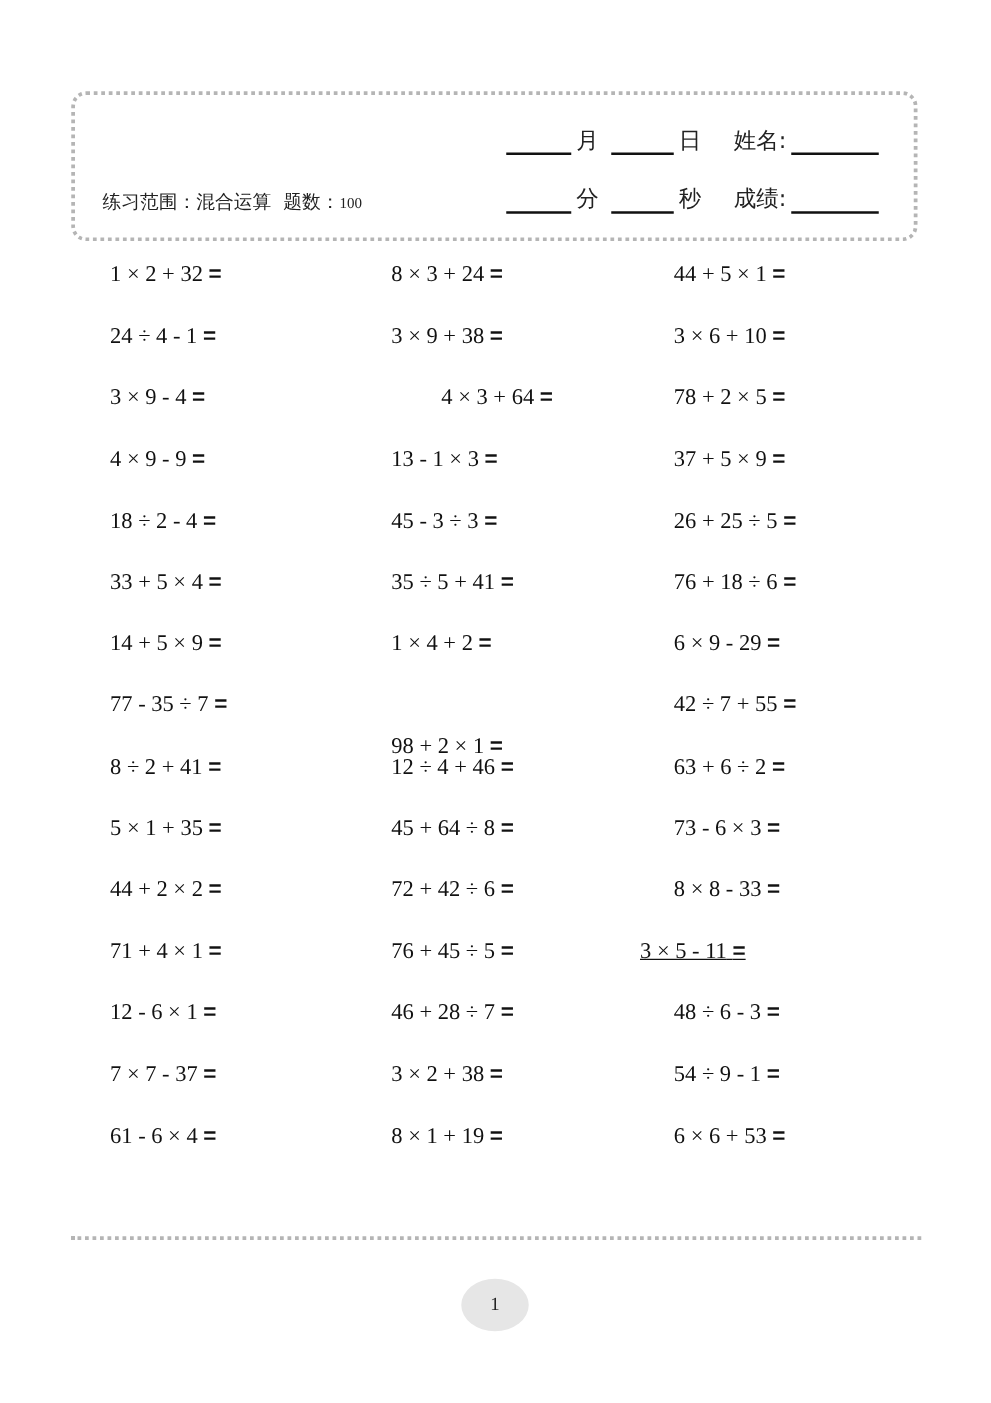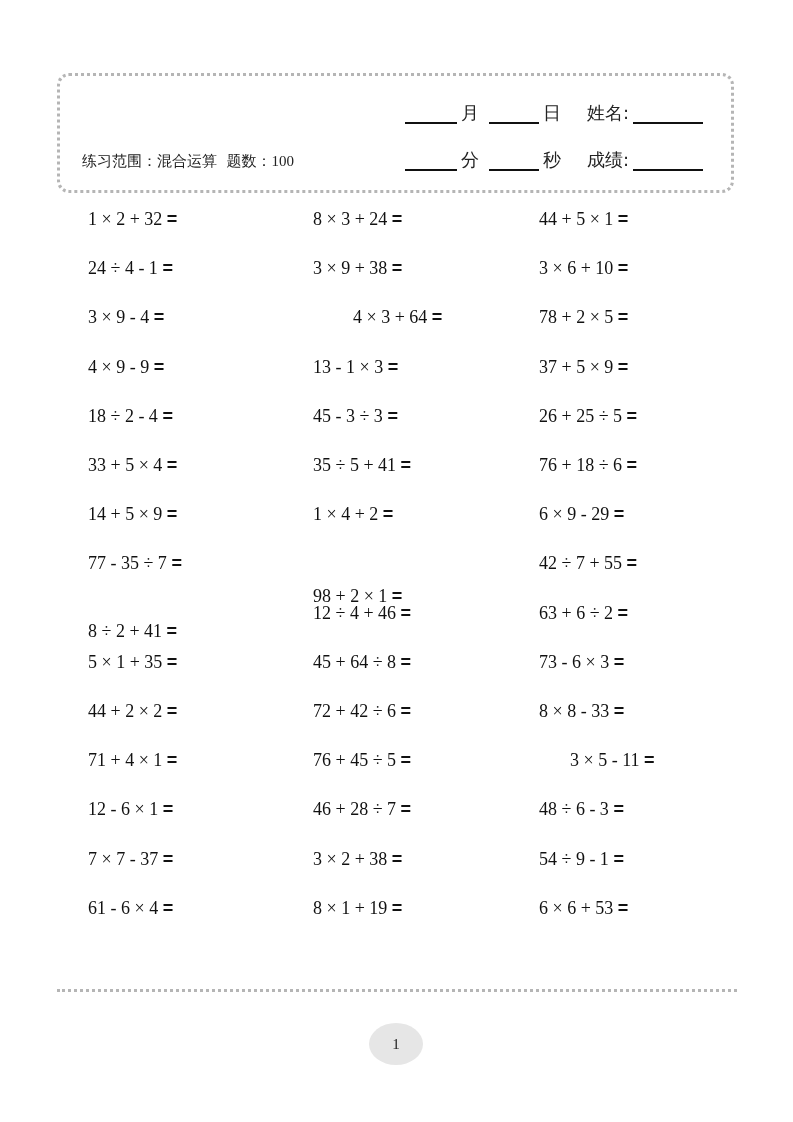--- a/index.html
+++ b/index.html
@@ -6,21 +6,21 @@
   body { width: 793px; height: 1122px; position: relative; overflow: hidden;
          font-family: "Liberation Serif", serif; color: #111; }
   .header-box {
     position: absolute; left: 57px; top: 73px; width: 677px; height: 120px;
     border: 3px dotted #b5b5b5; border-radius: 12px; box-sizing: border-box;
   }
   .scope {
     position: absolute; left: 22px; top: 76px; font-size: 15px;
     font-family: "DejaVu Sans", sans-serif; color: #222; white-space: pre;
   }
-  .scope .num { font-family: "Liberation Serif", serif; font-size: 15px; }
+  .scope .num { font-family: "Liberation Serif", serif; font-size: 12px; }
   .info-row { position: absolute; left: 345px; display: flex; align-items: flex-end;
               font-family: "DejaVu Sans", sans-serif; font-size: 18px; color: #222; }
   .info-row.r1 { top: 26px; }
   .info-row.r2 { top: 73px; }
   .blank { display: inline-block; border-bottom: 2px solid #111; height: 20px; }
   .b1 { width: 52px; margin-right: 4px; }
   .b2 { width: 50px; margin: 0 4px 0 10px; }
   .b3 { width: 70px; margin-left: 4px; }
   .lbl { display: inline-block; line-height: 22px; }
   .gap { display: inline-block; width: 26px; }
@@ -66,21 +66,21 @@
 
 <div id="problems">
     <div class="problem" style="left: 88px; top: 209px;"><span>1 × 2 + 32</span> <span class="eq">=</span></div>
     <div class="problem" style="left: 88px; top: 258.2px;"><span>24 ÷ 4 - 1</span> <span class="eq">=</span></div>
     <div class="problem" style="left: 88px; top: 307.4px; text-align: center;"><span>3 × 9 - 4</span> <span class="eq">=</span></div>
     <div class="problem" style="left: 88px; top: 356.6px;"><span>4 × 9 - 9</span> <span class="eq">=</span></div>
     <div class="problem" style="left: 88px; top: 405.8px;"><span>18 ÷ 2 - 4</span> <span class="eq">=</span></div>
     <div class="problem" style="left: 88px; top: 455px;"><span>33 + 5 × 4</span> <span class="eq">=</span></div>
     <div class="problem" style="left: 88px; top: 504.2px;"><span>14 + 5 × 9</span> <span class="eq">=</span></div>
     <div class="problem" style="left: 88px; top: 553.4px;"><span>77 - 35 ÷ 7</span> <span class="eq">=</span></div>
-    <div class="problem" style="left: 88px; top: 602.6px; margin-top: 18px;"><span>8 ÷ 2 + 41</span> <span class="eq">=</span></div>
+    <div class="problem" style="left: 88px; top: 602.6px;"><span>8 ÷ 2 + 41</span> <span class="eq">=</span></div>
     <div class="problem" style="left: 88px; top: 651.8px;"><span>5 × 1 + 35</span> <span class="eq">=</span></div>
     <div class="problem" style="left: 88px; top: 701px;"><span>44 + 2 × 2</span> <span class="eq">=</span></div>
     <div class="problem" style="left: 88px; top: 750.2px; text-align: right;"><span>71 + 4 × 1</span> <span class="eq">=</span></div>
     <div class="problem" style="left: 88px; top: 799.4px;"><span>12 - 6 × 1</span> <span class="eq">=</span></div>
     <div class="problem" style="left: 88px; top: 848.6px;"><span>7 × 7 - 37</span> <span class="eq">=</span></div>
     <div class="problem" style="left: 88px; top: 897.8px;"><span>61 - 6 × 4</span> <span class="eq">=</span></div>
     <div class="problem" style="left: 313px; top: 209px;"><span>8 × 3 + 24</span> <span class="eq">=</span></div>
     <div class="problem" style="left: 313px; top: 258.2px;"><span>3 × 9 + 38</span> <span class="eq">=</span></div>
     <div class="problem" style="left: 313px; top: 307.4px; margin-left: 40px;"><span>4 × 3 + 64</span> <span class="eq">=</span></div>
     <div class="problem" style="left: 313px; top: 356.6px;"><span>13 - 1 × 3</span> <span class="eq">=</span></div>
@@ -99,21 +99,21 @@
     <div class="problem" style="left: 539px; top: 258.2px;"><span>3 × 6 + 10</span> <span class="eq">=</span></div>
     <div class="problem" style="left: 539px; top: 307.4px;"><span>78 + 2 × 5</span> <span class="eq">=</span></div>
     <div class="problem" style="left: 539px; top: 356.6px;"><span>37 + 5 × 9</span> <span class="eq">=</span></div>
     <div class="problem" style="left: 539px; top: 405.8px;"><span>26 + 25 ÷ 5</span> <span class="eq">=</span></div>
     <div class="problem" style="left: 539px; top: 455px;"><span>76 + 18 ÷ 6</span> <span class="eq">=</span></div>
     <div class="problem" style="left: 539px; top: 504.2px;"><span>6 × 9 - 29</span> <span class="eq">=</span></div>
     <div class="problem" style="left: 539px; top: 553.4px;"><span>42 ÷ 7 + 55</span> <span class="eq">=</span></div>
     <div class="problem" style="left: 539px; top: 602.6px;"><span>63 + 6 ÷ 2</span> <span class="eq">=</span></div>
     <div class="problem" style="left: 539px; top: 651.8px;"><span>73 - 6 × 3</span> <span class="eq">=</span></div>
     <div class="problem" style="left: 539px; top: 701px;"><span>8 × 8 - 33</span> <span class="eq">=</span></div>
-    <div class="problem" style="left: 570px; top: 750.2px;"><span>3 × 5 - 11</span> <span class="eq">=</span></div>
+    <div class="problem" style="left: 512px; top: 750.2px; text-decoration: underline;"><span>3 × 5 - 11</span> <span class="eq">=</span></div>
     <div class="problem" style="left: 539px; top: 799.4px;"><span>48 ÷ 6 - 3</span> <span class="eq">=</span></div>
     <div class="problem" style="left: 539px; top: 848.6px;"><span>54 ÷ 9 - 1</span> <span class="eq">=</span></div>
     <div class="problem" style="left: 539px; top: 897.8px;"><span>6 × 6 + 53</span> <span class="eq">=</span></div>
   </div>
 
 <div class="footer-rule"></div>
 <div class="page-num">
   <span>1</span>
 </div>
 

